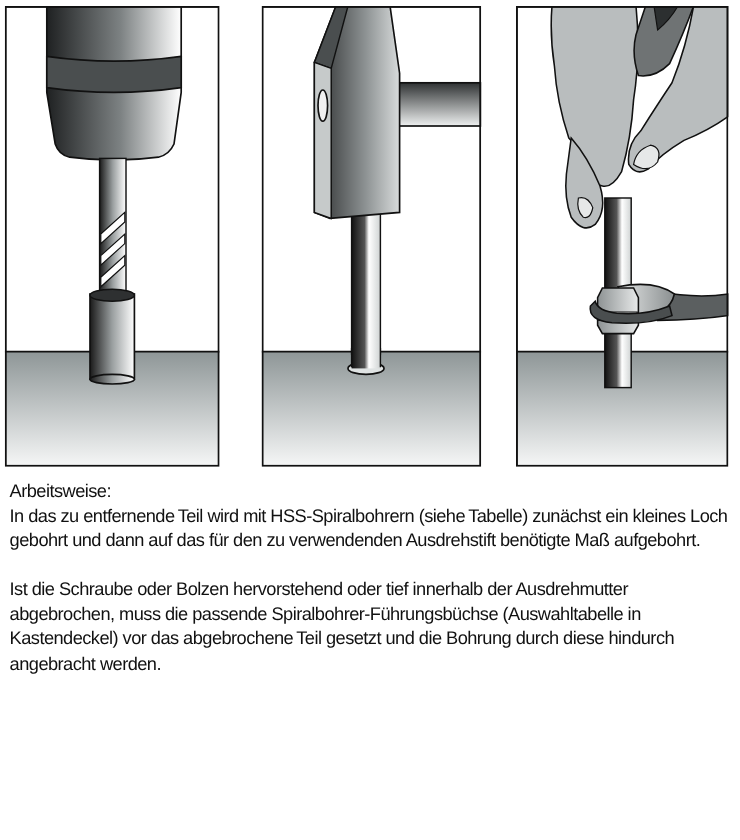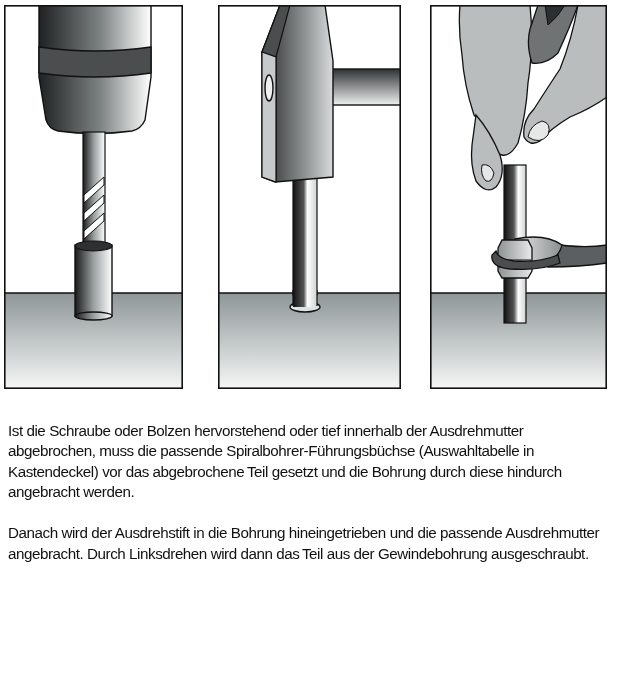--- a/index.html
+++ b/index.html
@@ -143,16 +143,17 @@
     <path d="M98,132 Q100,120 112,116 Q122,118 118,130 Q110,140 98,132 Z" fill="#e6e8e8" stroke="#111" stroke-width="1"></path>
 
     <path d="M46,110 Q60,126 70,150 Q76,170 66,182 Q56,190 46,176 Q40,160 42,140 Z" fill="#b9bdbe" stroke="#111" stroke-width="1.3"></path>
     <path d="M52,160 Q60,158 64,168 Q62,178 56,176 Q50,170 52,160 Z" fill="#e6e8e8" stroke="#111" stroke-width="1"></path>
     <rect x="0.8" y="0.8" width="175.4" height="382.4" fill="none" stroke="#111" stroke-width="1.6"></rect>
   </svg>
 </div>
 
 <div class="text-block">
   <p>
+    <span class="heading">Arbeitsweise:</span>
+    <span>In das zu entfernende Teil wird mit HSS-Spiralbohrern (siehe Tabelle) zunächst ein kleines Loch gebohrt und dann auf das für den zu verwendenden Ausdrehstift benötigte Maß aufgebohrt.</span>
   </p>
   <p>Ist die Schraube oder Bolzen hervorstehend oder tief innerhalb der Ausdrehmutter abgebrochen, muss die passende Spiralbohrer-Führungsbüchse (Auswahltabelle in Kastendeckel) vor das abgebrochene Teil gesetzt und die Bohrung durch diese hindurch angebracht werden.</p>
-  <p>Danach wird der Ausdrehstift in die Bohrung hineingetrieben und die passende Ausdrehmutter angebracht. Durch Linksdrehen wird dann das Teil aus der Gewindebohrung ausgeschraubt.</p>
 </div>
 
 </body></html>

